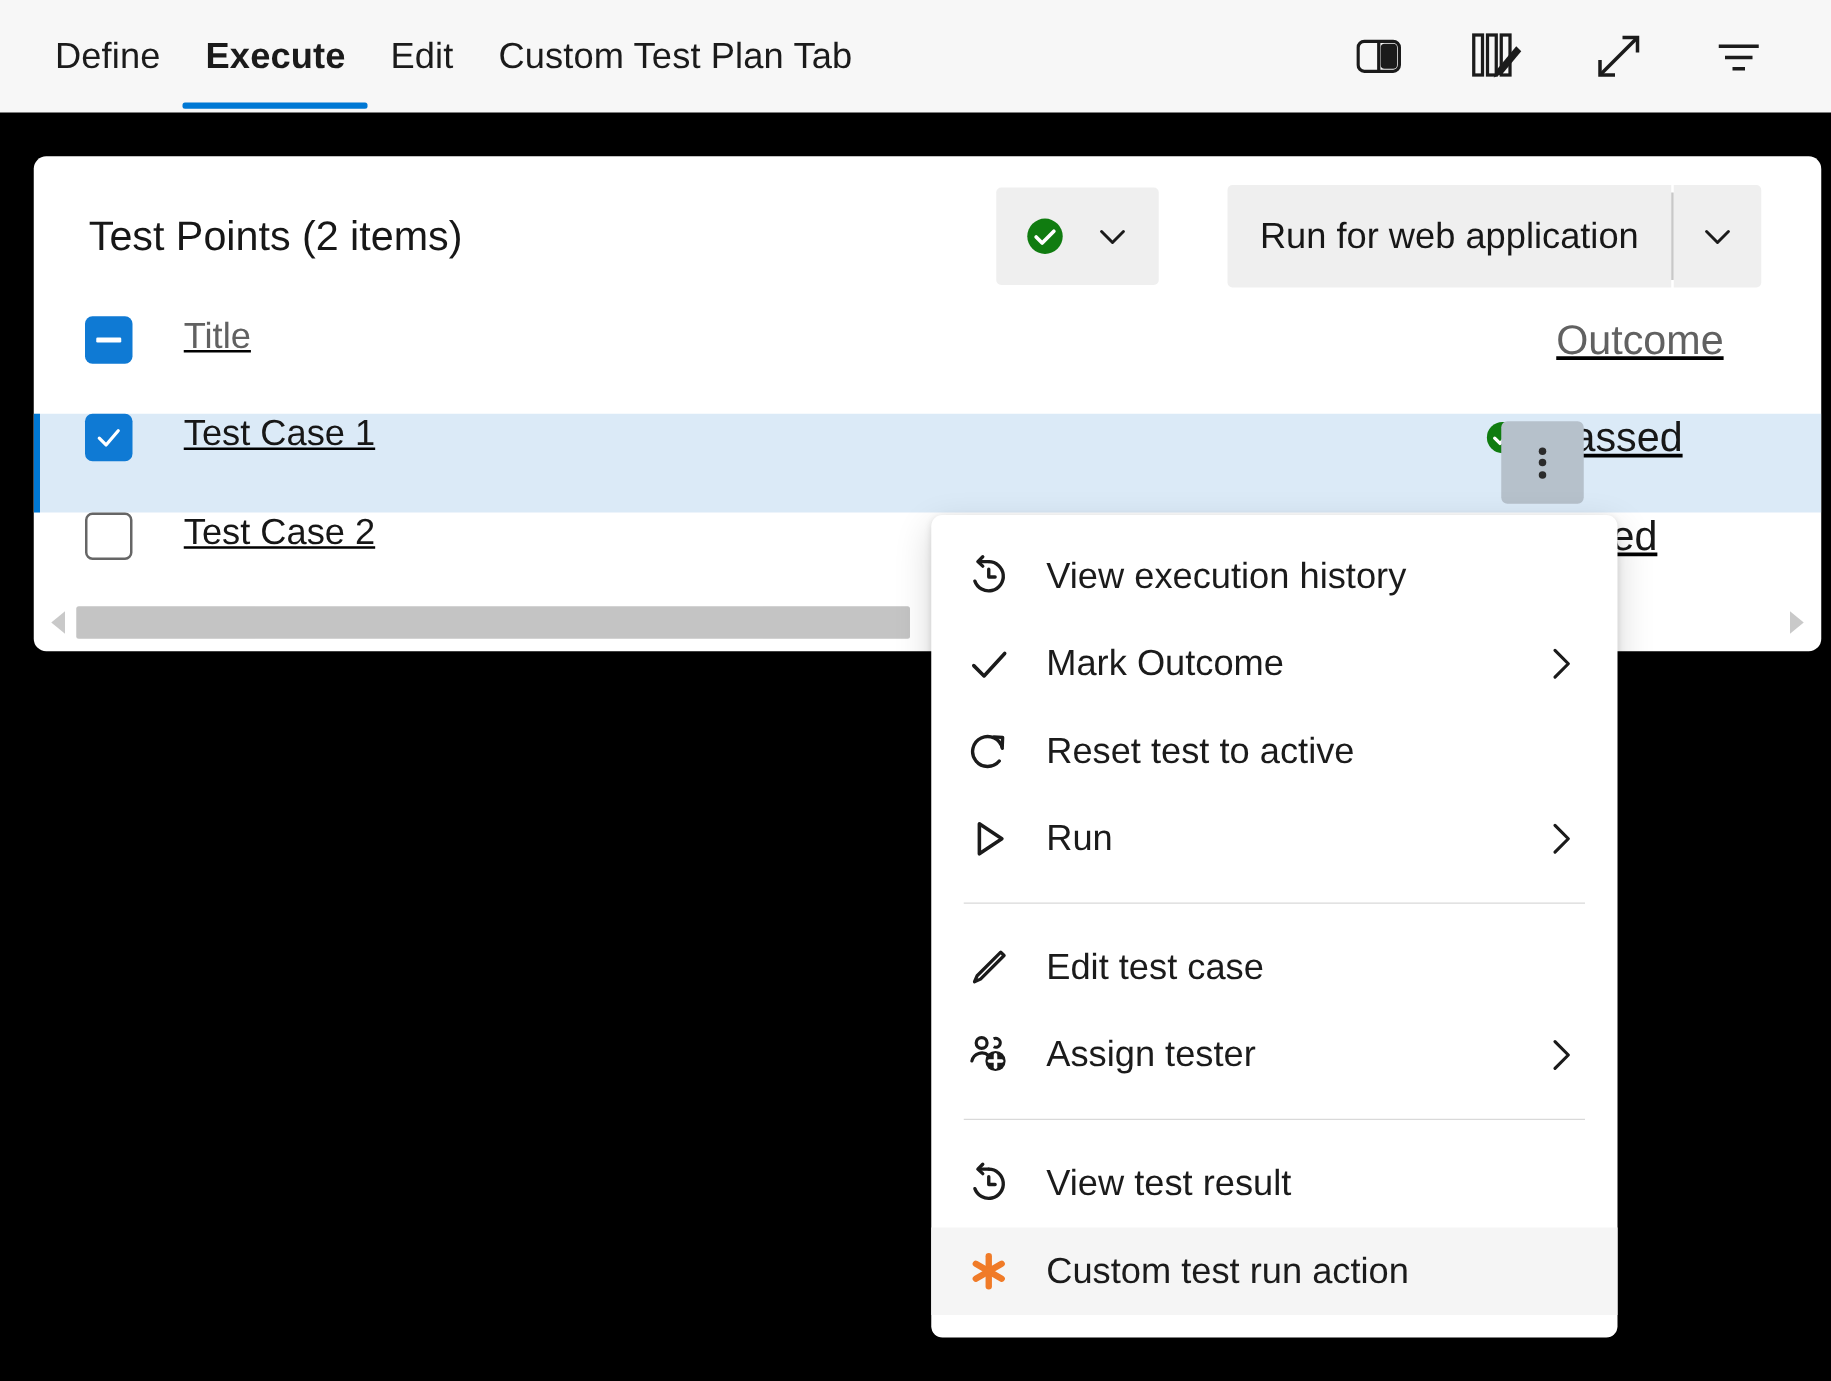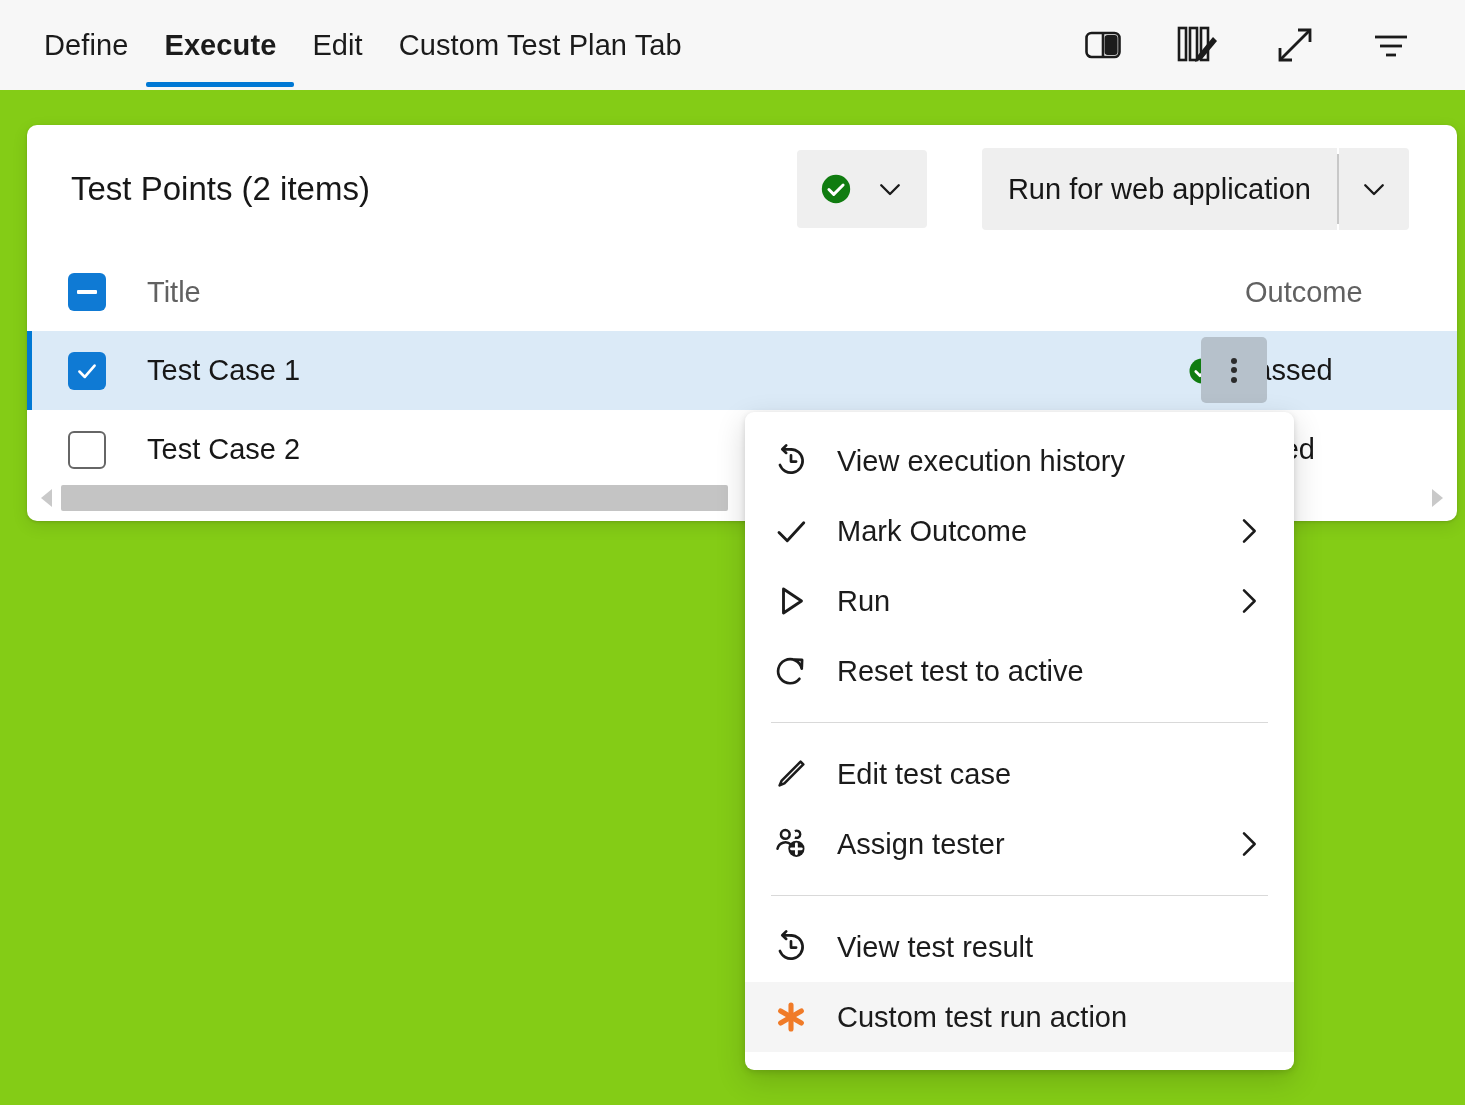--- a/index.html
+++ b/index.html
@@ -3,21 +3,21 @@
 <meta charset="utf-8">
 <style>
   * { box-sizing: border-box; }
   html, body {
     margin: 0; padding: 0;
     width: 1465px; height: 1105px;
     background: #ffffff;
     font-family: "Liberation Sans", sans-serif;
     overflow: hidden;
   }
-  #root { position: relative; width: 1465px; height: 1105px; background:#84cc16; }
+  #root { position: relative; width: 1465px; height: 1105px; background:#000000; }
 
   
   .tabbar {
     position: absolute; left: 0; top: 0; width: 1465px; height: 90px;
     background: #f7f7f7;
     display: flex; align-items: flex-start;
   }
   .tabs { display: flex; align-items: center; height: 90px; padding-left: 26px; }
   .tab {
     position: relative; height: 90px; display: flex; align-items: center;
@@ -67,41 +67,41 @@
   }
   .run-divider { width: 2px; background: #c8c8c8; margin: 6px 0; }
   .run-caret {
     background: #efefef; border-radius: 0 4px 4px 0; width: 70px;
     display: flex; align-items: center; justify-content: center; cursor: pointer;
   }
 
   
   .grid { position: absolute; left: 0; right: 0; top: 128px; bottom: 0; }
   .grid-row {
-    position: relative; display: flex; align-items: center; height: 79px;
+    position: relative; display: flex; align-items: flex-start; height: 79px; text-decoration: underline;
   }
   .row-head { height: 78px; }
   .row-sel { background: #dbeaf7; }
   .row-sel .accent {
     position: absolute; left: 0; top: 0; bottom: 0; width: 5px; background: #0078d4;
   }
   .cb-cell { width: 120px; display: flex; align-items: center; justify-content: center; }
   .cb {
     width: 38px; height: 38px; border-radius: 6px;
     display: flex; align-items: center; justify-content: center; cursor: pointer;
   }
   .cb.checked, .cb.indeterminate { background: #0f7ad4; }
   .cb.empty { border: 2px solid #666; background: #fff; }
   .cb .dash { width: 20px; height: 4px; background: #fff; border-radius: 1px; }
 
   .title-cell { flex: 1; font-size: 29px; color: #171717; }
   .title-cell.header { color: #616161; }
   .outcome-cell {
     width: 270px; display: flex; align-items: center; gap: 19px;
-    font-size: 29px; color: #171717;
+    font-size: 33px; color: #171717;
   }
   .outcome-cell.header { color: #616161; justify-content: flex-start; padding-left: 58px; }
   .st-ico { width: 30px; height: 30px; flex: none; }
 
   .kebab {
     position: absolute; right: 190px; top: 6px; width: 66px; height: 66px;
     background: #b6c1cb; border-radius: 5px;
     display: flex; align-items: center; justify-content: center; cursor: pointer;
   }
   .kebab .dot { width: 6px; height: 6px; border-radius: 50%; background: #2b2b2b; margin: 3.5px 0; }
@@ -320,39 +320,39 @@
       <span class="mi-sub">
         <svg width="32" height="32" viewBox="0 0 24 24">
           <polyline points="9,4 17,12 9,20" fill="none" stroke="#1b1b1b" stroke-width="1.9" stroke-linecap="round" stroke-linejoin="round"></polyline>
         </svg>
       </span>
     </div>
 
     <div class="mi">
       <span class="mi-ico">
         <svg width="36" height="36" viewBox="0 0 24 24">
+          <path d="M19.2 10.4 A8 8 0 1 0 17.6 17.2" fill="none" stroke="#1b1b1b" stroke-width="1.8" stroke-linecap="round"></path>
+          <polyline points="14.6,4.4 19.4,4.6 19.2,9.6" fill="none" stroke="#1b1b1b" stroke-width="1.8" stroke-linecap="round" stroke-linejoin="round"></polyline>
+        </svg>
+      </span>
+      <span class="mi-label">Reset test to active</span>
+    </div>
+
+    <div class="mi">
+      <span class="mi-ico">
+        <svg width="36" height="36" viewBox="0 0 24 24">
           <polygon points="7,4 19,12 7,20" fill="none" stroke="#1b1b1b" stroke-width="1.9" stroke-linejoin="round"></polygon>
         </svg>
       </span>
       <span class="mi-label">Run</span>
       <span class="mi-sub">
         <svg width="32" height="32" viewBox="0 0 24 24">
           <polyline points="9,4 17,12 9,20" fill="none" stroke="#1b1b1b" stroke-width="1.9" stroke-linecap="round" stroke-linejoin="round"></polyline>
         </svg>
       </span>
-    </div>
-
-    <div class="mi">
-      <span class="mi-ico">
-        <svg width="36" height="36" viewBox="0 0 24 24">
-          <path d="M19.2 10.4 A8 8 0 1 0 17.6 17.2" fill="none" stroke="#1b1b1b" stroke-width="1.8" stroke-linecap="round"></path>
-          <polyline points="14.6,4.4 19.4,4.6 19.2,9.6" fill="none" stroke="#1b1b1b" stroke-width="1.8" stroke-linecap="round" stroke-linejoin="round"></polyline>
-        </svg>
-      </span>
-      <span class="mi-label">Reset test to active</span>
     </div>
 
     <div class="sep"></div>
 
     <div class="mi">
       <span class="mi-ico">
         <svg width="36" height="36" viewBox="0 0 24 24">
           <path d="M18.4 3.8 L20.2 5.6 L7.6 18.2 L4.4 19.6 L5.8 16.4 Z" fill="none" stroke="#1b1b1b" stroke-width="1.7" stroke-linejoin="round"></path>
         </svg>
       </span>

